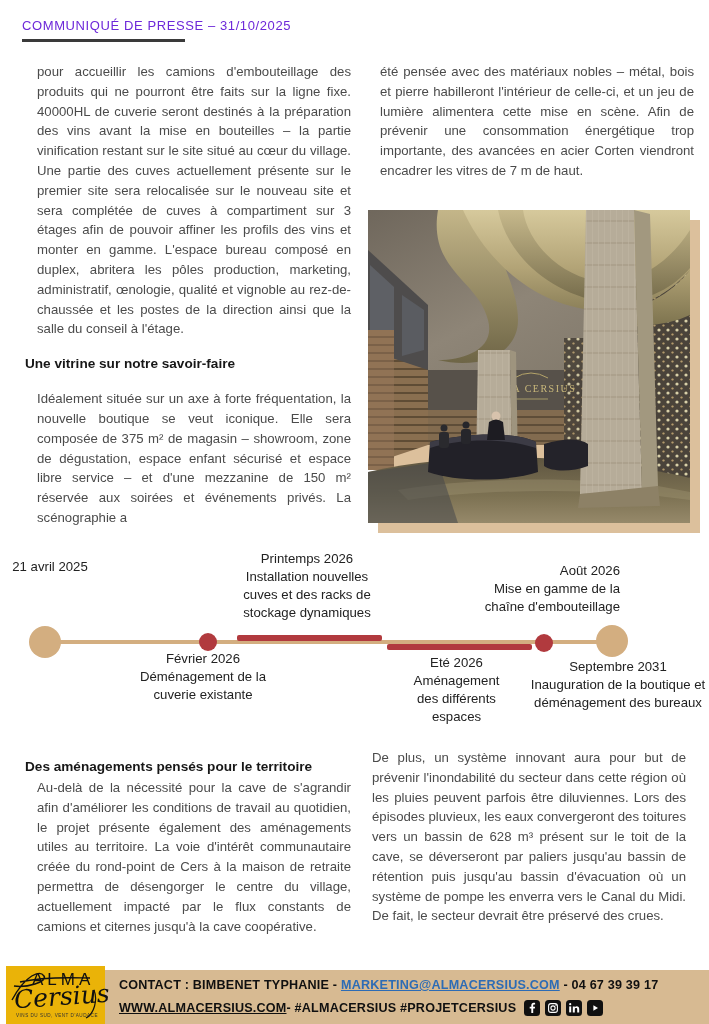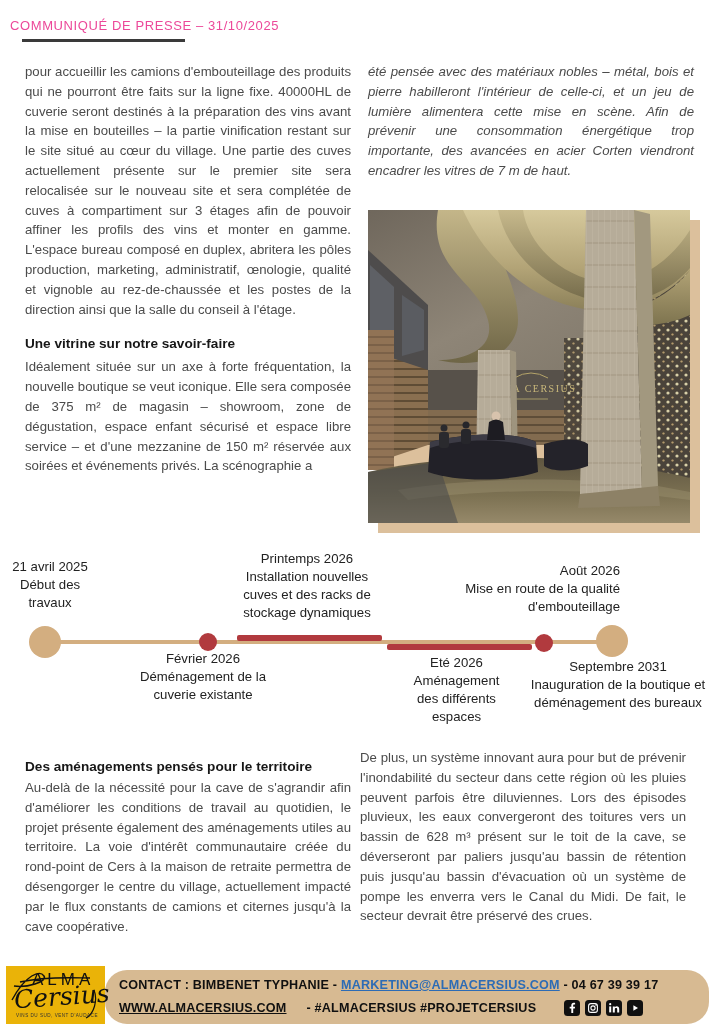--- a/index.html
+++ b/index.html
@@ -3,35 +3,35 @@
 <meta charset="utf-8">
 <style>
   html,body{margin:0;padding:0;background:#e8e8e8;}
   .page{
     position:relative;width:709px;height:1024px;background:#ffffff;
     margin:0 auto;overflow:hidden;
     font-family:"Liberation Sans",sans-serif;color:#4b4b4b;
   }
   
   .masthead{
-    position:absolute;left:10px;top:18px;
-    font-size:13px;letter-spacing:.6px;color:#ec4899;white-space:nowrap;text-align:right;
+    position:absolute;left:22px;top:18px;
+    font-size:13px;letter-spacing:.6px;color:#6d28d9;white-space:nowrap;text-align:right;
   }
   .masthead-rule{
     position:absolute;left:22px;top:39px;width:163px;height:3px;background:#3a3a3a;
   }
   
   .col{position:absolute;width:326px;font-size:13.2px;line-height:19.8px;text-align:justify;}
-  .col p{margin:0 0 0 0;}
+  .col p{margin:0 0 0 12px;}
   .col h3{
-    margin:16px 0 4px 0;font-size:13.6px;line-height:18px;color:#171717;
+    margin:16px 0 16px 0;font-size:13.6px;line-height:18px;color:#171717;
     font-weight:bold;text-align:left;
   }
   .col-top-left{left:25px;top:62px;}
-  .col-top-right{left:368px;top:62px;font-style:italic;}
+  .col-top-right{left:368px;top:62px;}
   .col-bot-left{left:25px;top:746px;}
   .col-bot-left h3{margin:12px 0 2px 0;}
   .col-bot-right{left:360px;top:748px;}
   
   .render-shadow{
     position:absolute;left:378px;top:220px;width:322px;height:313px;
     background:#dcc09c;
   }
   .render{
     position:absolute;left:368px;top:210px;width:322px;height:313px;overflow:hidden;
@@ -40,28 +40,28 @@
   .timeline{position:absolute;left:0;top:0;width:673px;height:1024px;pointer-events:none;}
   .tl-label{position:absolute;text-align:center;font-size:13.2px;line-height:18px;color:#222;pointer-events:auto;}
   .tl-label .tl-date{white-space:nowrap;}
   .tl-axis{position:absolute;left:45px;top:640px;width:568px;height:4px;background:#d3ae80;border-radius:2px;}
   .tl-dot{position:absolute;border-radius:50%;pointer-events:auto;}
   .tl-dot.tan{width:32px;height:32px;background:#d3ae80;}
   .tl-dot.red{width:18px;height:18px;background:#b13a3e;}
   .tl-bar{position:absolute;height:6px;background:#b13a3e;border-radius:2px;pointer-events:auto;}
   
   .footer-band{
-    position:absolute;left:105px;top:970px;width:604px;height:54px;background:#d7ba92;border-radius:22px;
+    position:absolute;left:105px;top:970px;width:604px;height:54px;background:#d7ba92;
   }
   .footer-row{
     position:absolute;left:14px;white-space:nowrap;
     font-weight:bold;font-size:12.6px;color:#101010;letter-spacing:.2px;
   }
   .footer-row.r1{top:8px;}
-  .footer-row.r2{top:30px;display:flex;align-items:center;gap:20px;}
+  .footer-row.r2{top:30px;display:flex;align-items:center;gap:0;}
   .footer-link{color:#2d6cb5;text-decoration:underline;cursor:pointer;}
   .footer-site{color:#101010;text-decoration:underline;cursor:pointer;}
   .social{display:inline-flex;gap:5px;margin-left:8px;}
   .social svg{display:block;cursor:pointer;}
   .logo{
     position:absolute;left:6px;top:966px;width:99px;height:58px;background:#eab308;
   }
   .logo-alma{
     position:absolute;left:26px;top:4px;font-size:17px;letter-spacing:4px;color:#111;
     font-weight:normal;
@@ -189,37 +189,36 @@
 
     <div class="tl-dot tan" style="left:29px;top:626px;"></div>
     <div class="tl-dot red" style="left:199px;top:633px;"></div>
     <div class="tl-bar" style="left:237px;top:635px;width:145px;"></div>
     <div class="tl-bar" style="left:387px;top:644px;width:145px;"></div>
     <div class="tl-dot red" style="left:535px;top:634px;"></div>
     <div class="tl-dot tan" style="left:596px;top:625px;"></div>
 
     <div class="tl-label" style="left:0px;top:558px;width:100px;">
       <div class="tl-date">21 avril 2025</div>
-      <div>Début des travaux</div>
     </div>
     <div class="tl-label" style="left:118px;top:650px;width:170px;">
       <div class="tl-date">Février 2026</div>
       <div>Déménagement de la cuverie existante</div>
     </div>
     <div class="tl-label" style="left:228px;top:550px;width:158px;">
       <div class="tl-date">Printemps 2026</div>
       <div>Installation nouvelles cuves et des racks de stockage dynamiques</div>
     </div>
     <div class="tl-label" style="left:404px;top:654px;width:105px;">
       <div class="tl-date">Eté 2026</div>
       <div>Aménagement des différents espaces</div>
     </div>
     <div class="tl-label" style="left:465px;top:562px;width:155px;text-align:right;">
       <div class="tl-date">Août 2026</div>
-      <div>Mise en route de la qualité d'embouteillage</div>
+      <div>Mise en gamme de la chaîne d'embouteillage</div>
     </div>
     <div class="tl-label" style="left:527px;top:658px;width:182px;">
       <div class="tl-date">Septembre 2031</div>
       <div>Inauguration de la boutique et déménagement des bureaux</div>
     </div>
   </div>
 
   <div class="col col-bot-left">
     <h3>Des aménagements pensés pour le territoire</h3>
     <p>Au-delà de la nécessité pour la cave de s'agrandir afin d'améliorer les conditions de travail au quotidien, le projet présente également des aménagements utiles au territoire. La voie d'intérêt communautaire créée du rond-point de Cers à la maison de retraite permettra de désengorger le centre du village, actuellement impacté par le flux constants de camions et citernes jusqu'à la cave coopérative.</p>

